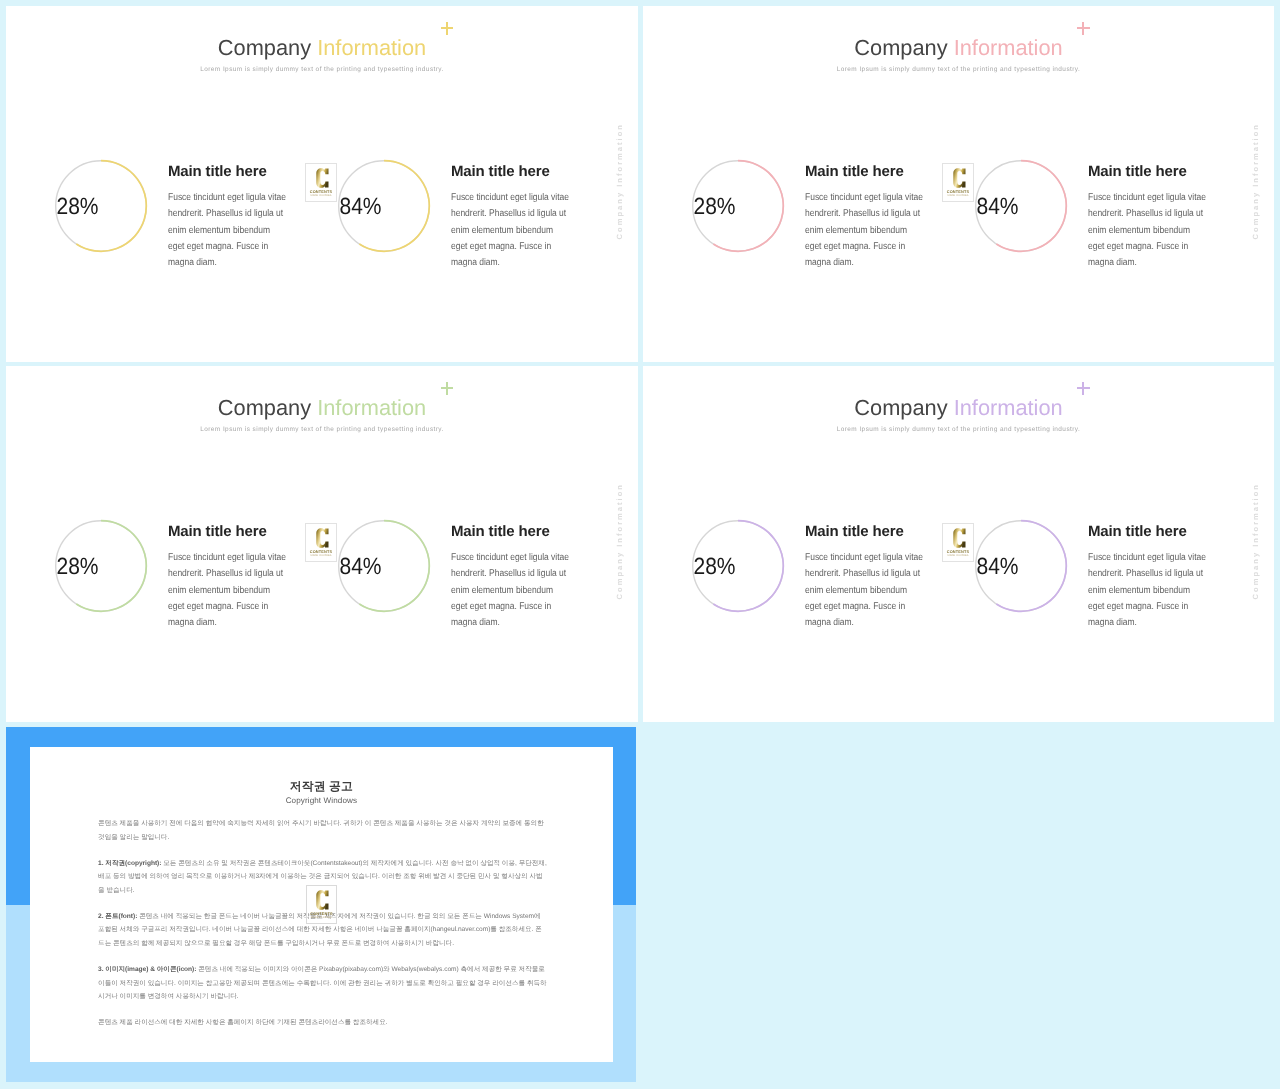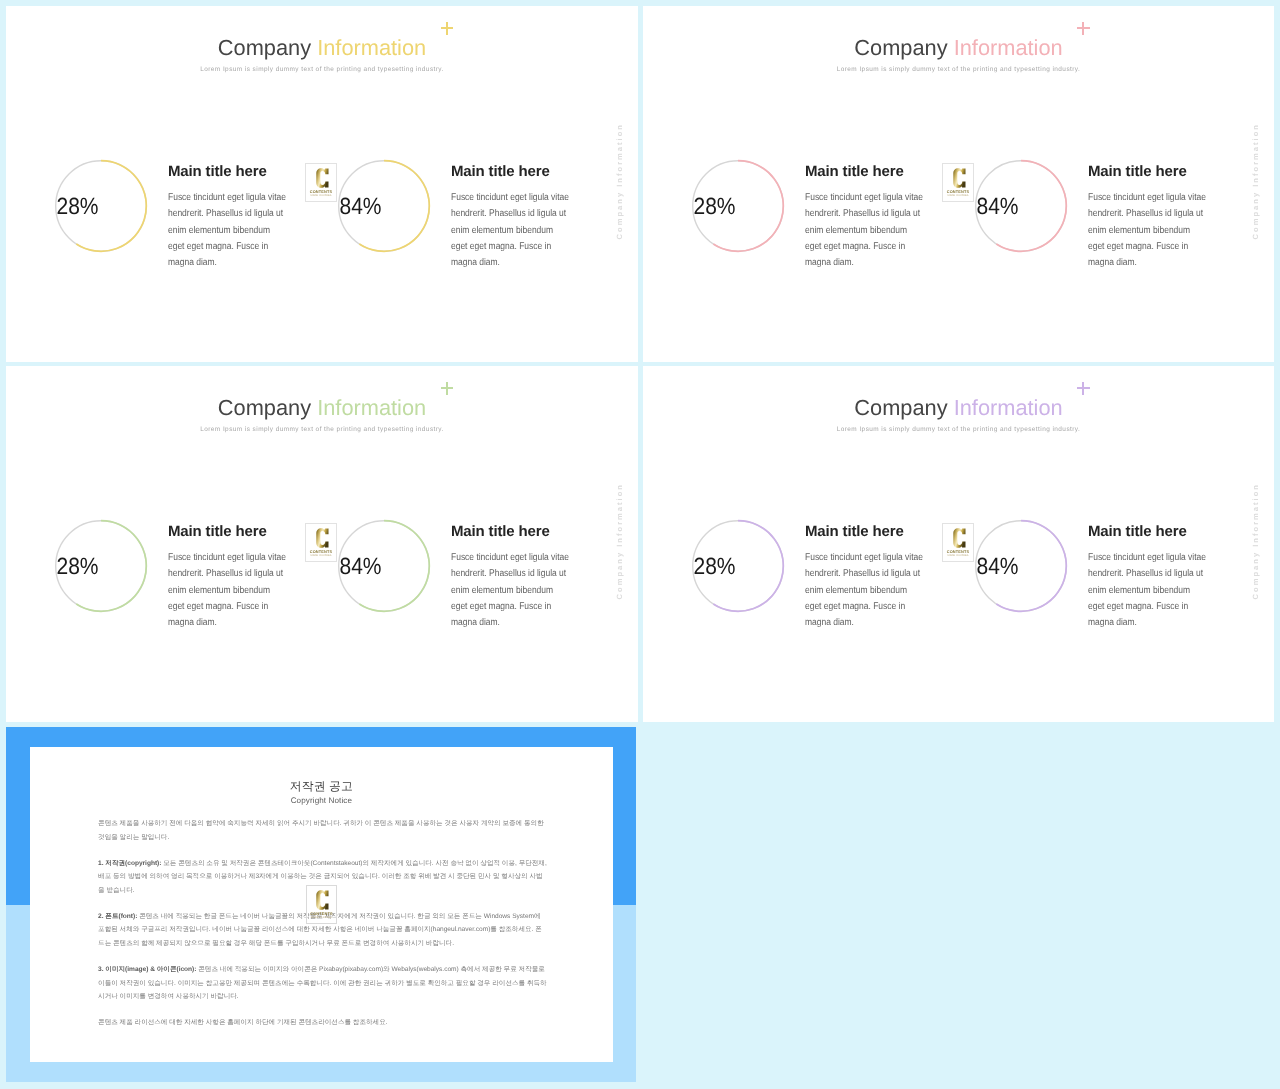--- a/index.html
+++ b/index.html
@@ -33,21 +33,21 @@
   .logo{position:absolute;width:29.5px;height:37px;border:1px solid #e2e2e2;background:#ffffff;overflow:hidden;}
   .logo .c{position:absolute;left:9.7px;top:4.3px;width:13px;height:20px;}
   .logo .c svg{display:block;width:13px;height:20px;}
   .logo .n{position:absolute;left:0;top:25.5px;width:100%;text-align:center;font-size:3.9px;letter-spacing:.15px;color:#8a7a3b;font-weight:bold;line-height:4.2px;}
   .logo .n2{position:absolute;left:0;top:30.9px;width:100%;text-align:center;font-size:2.5px;letter-spacing:.1px;color:#bdad80;line-height:2.8px;}
 
   
   .s4{position:absolute;left:6px;top:727px;width:630px;height:355px;background:#b0dffd;}
   .s4 .bright{position:absolute;left:0;top:0;width:630px;height:178px;background:#42a3f8;}
   .s4 .inner{position:absolute;left:23.7px;top:20.1px;width:583.4px;height:315px;background:#ffffff;z-index:2;}
-  .cn .kt{position:absolute;left:0;top:31.5px;width:100%;text-align:center;font-size:11.8px;font-weight:normal;color:#3c3c3c;letter-spacing:.15px;line-height:14px;}
+  .cn .kt{position:absolute;left:0;top:31.5px;width:100%;text-align:center;font-size:11.8px;font-weight:bold;color:#3c3c3c;letter-spacing:.15px;line-height:14px;}
   .cn .et{position:absolute;left:0;top:48.6px;width:100%;text-align:center;font-size:8.1px;color:#5b5b5b;letter-spacing:.1px;line-height:10px;}
   .cn .body{position:absolute;left:68.4px;top:70px;width:449px;font-size:6.6px;line-height:13.6px;color:#767676;letter-spacing:-.02px;}
   .cn .body p{margin:0 0 12.4px 0;}
   .cn .body b{color:#5a5a5a;font-weight:bold;}
   .cwm{position:absolute;left:276px;top:138.1px;background:transparent;border-color:#dadada;}
   
 </style>
 </head>
 <body style="background: rgb(218, 244, 251);">
 
@@ -258,21 +258,21 @@
         </div>
         <div class="n">CONTENTS</div>
         <div class="n2">MADE  IN  KOREA</div>
       </div>
     </div>
 
   <div class="s4">
     <div class="bright" style="background: rgb(66, 163, 248);"></div>
     <div class="inner cn">
       <div class="kt">저작권 공고</div>
-      <div class="et">Copyright Notice</div>
+      <div class="et">Copyright Windows</div>
       <div class="body">
         <p>콘텐츠 제품을 사용하기 전에 다음의 협약에 숙지능력 자세히 읽어 주시기 바랍니다. 귀하가 이 콘텐츠 제품을 사용하는 것은 사용자 계약의 보증에 동의한 것임을 알리는 말입니다.</p>
         <p><b>1. 저작권(copyright):</b> <span>모든 콘텐츠의 소유 및 저작권은 콘텐츠테이크아웃(Contentstakeout)의 제작자에게 있습니다. 사전 승낙 없이 상업적 이용, 무단전재, 배포 등의 방법에 의하여 영리 목적으로 이용하거나 제3자에게 이용하는 것은 금지되어 있습니다. 이러한 조항 위배 발견 시 중단된 민사 및 형사상의 사법을 받습니다.</span></p>
         <p><b>2. 폰트(font):</b> <span>콘텐츠 내에 적용되는 한글 폰트는 네이버 나눔글꼴의 저작물로 제작자에게 저작권이 있습니다. 한글 외의 모든 폰트는 Windows System에 포함된 서체와 구글프리 저작권입니다. 네이버 나눔글꼴 라이선스에 대한 자세한 사항은 네이버 나눔글꼴 홈페이지(hangeul.naver.com)를 참조하세요. 폰트는 콘텐츠의 함께 제공되지 않으므로 필요할 경우 해당 폰트를 구입하시거나 무료 폰트로 변경하여 사용하시기 바랍니다.</span></p>
         <p><b>3. 이미지(image) &amp; 아이콘(icon):</b> <span>콘텐츠 내에 적용되는 이미지와 아이콘은 Pixabay(pixabay.com)와 Webalys(webalys.com) 측에서 제공한 무료 저작물로 이들이 저작권이 있습니다. 이미지는 참고용만 제공되며 콘텐츠에는 수록합니다. 이에 관한 권리는 귀하가 별도로 확인하고 필요할 경우 라이선스를 취득하시거나 이미지를 변경하여 사용하시기 바랍니다.</span></p>
         <p>콘텐츠 제품 라이선스에 대한 자세한 사항은 홈페이지 하단에 기재된 콘텐츠라이선스를 참조하세요.</p>
       </div>
       <div class="logo cwm" id="cwm">
           <div class="c" title="C">
             <svg viewBox="0 0 26 40">

